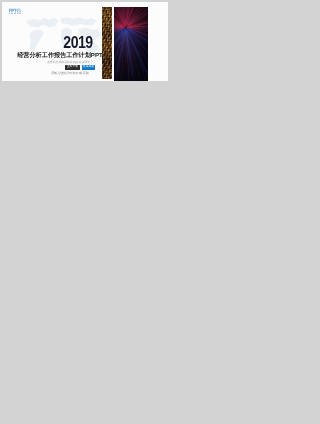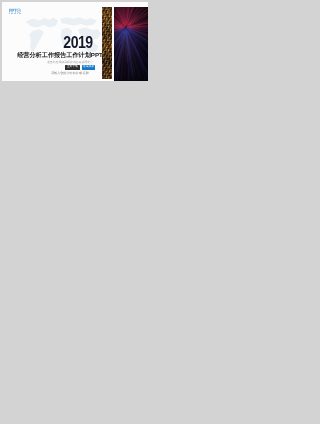--- a/index.html
+++ b/index.html
@@ -1,21 +1,21 @@
 <!DOCTYPE html>
 <html><head>
 <meta charset="utf-8">
 <style>
 html,body{margin:0;padding:0;}
 body{width:150px;height:424px;background:#d3d3d3;overflow:hidden;
      font-family:"Liberation Sans",sans-serif;}
 #page{position:absolute;left:0;top:0;width:150px;height:424px;background:#d3d3d3;}
 
 
-#cover{position:absolute;left:1.5px;top:2px;width:146px;height:78.5px;background:#fcfcfc;overflow:hidden;}
+#cover{position:absolute;left:1.5px;top:2px;width:166px;height:78.5px;background:#fcfcfc;overflow:hidden;}
 #cmap{position:absolute;left:10px;top:10px;width:96px;height:48px;opacity:.9;}
 #logo{position:absolute;left:6.5px;top:5.6px;width:13.5px;height:5.2px;}
 #logosub{position:absolute;left:7px;top:11.2px;width:12.5px;height:1.2px;
   background:repeating-linear-gradient(90deg,#a9c9e2 0 1px,transparent 1px 1.6px);}
 #year{position:absolute;left:52px;top:32.4px;width:48px;text-align:center;
       font-size:17px;font-weight:bold;color:#141a2c;letter-spacing:-0.6px;line-height:17px;
       transform:scaleX(0.83);transform-origin:50% 50%;}
 #ctitle{position:absolute;left:6.5px;top:48.8px;width:104px;text-align:center;
         font-size:6.15px;font-weight:bold;color:#181818;line-height:7.2px;white-space:nowrap;}
 #cnote{position:absolute;left:38.5px;top:58.8px;width:60px;text-align:center;

